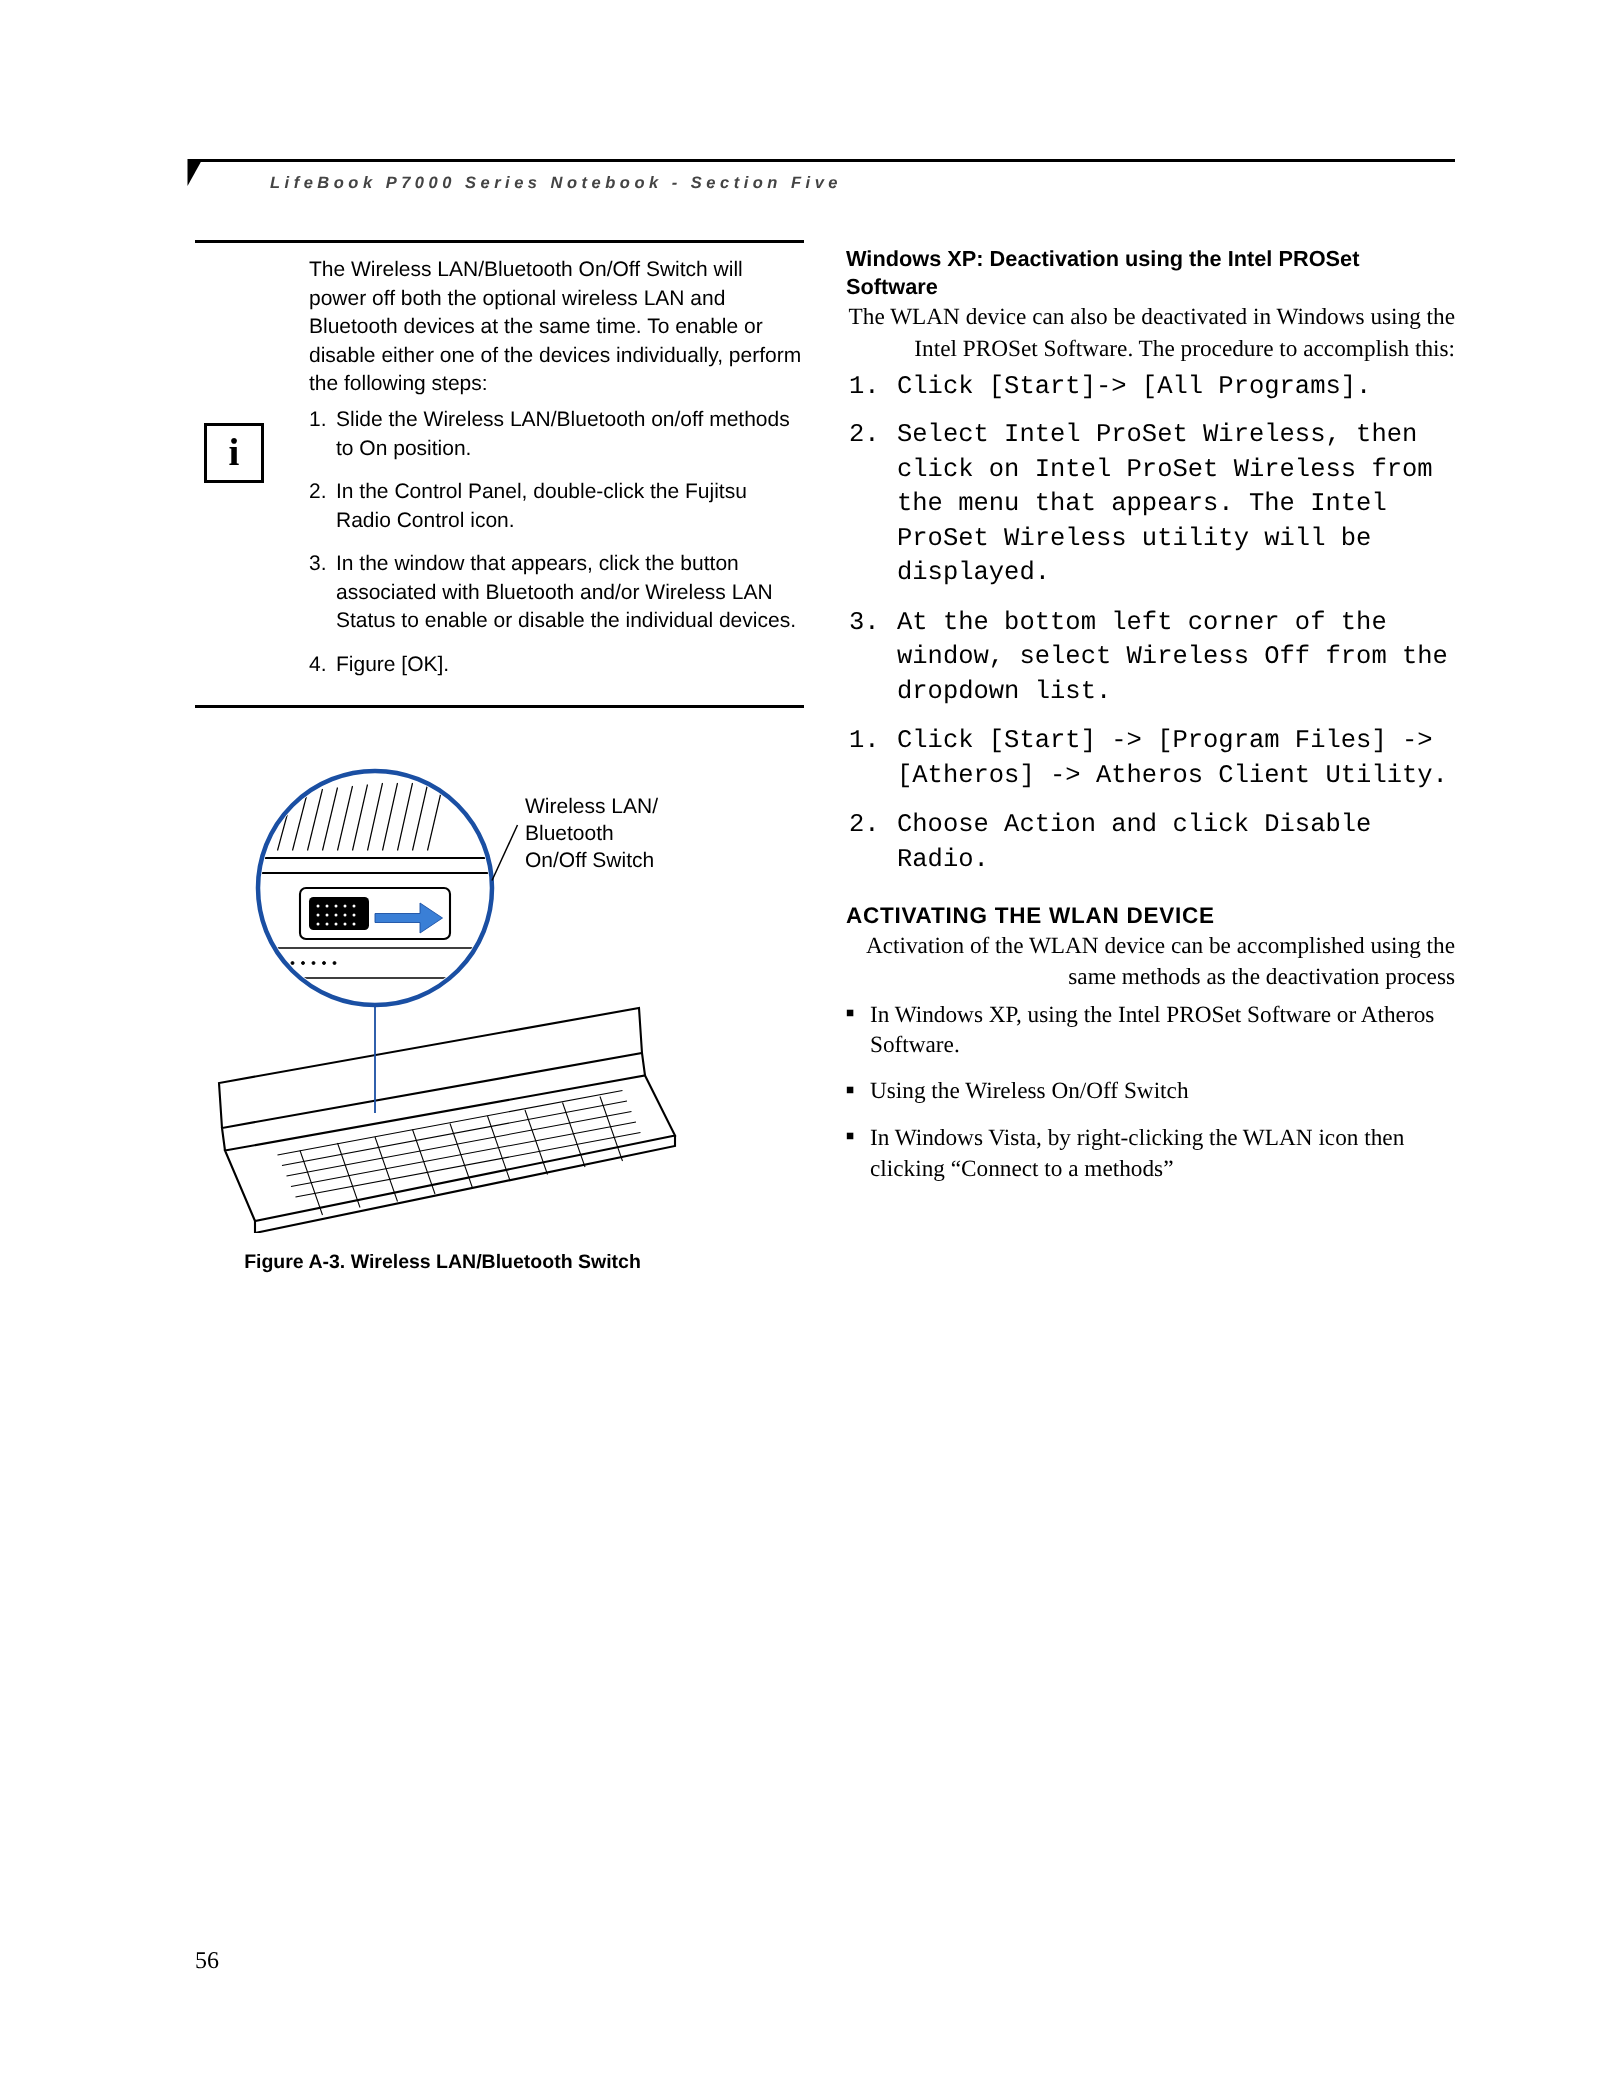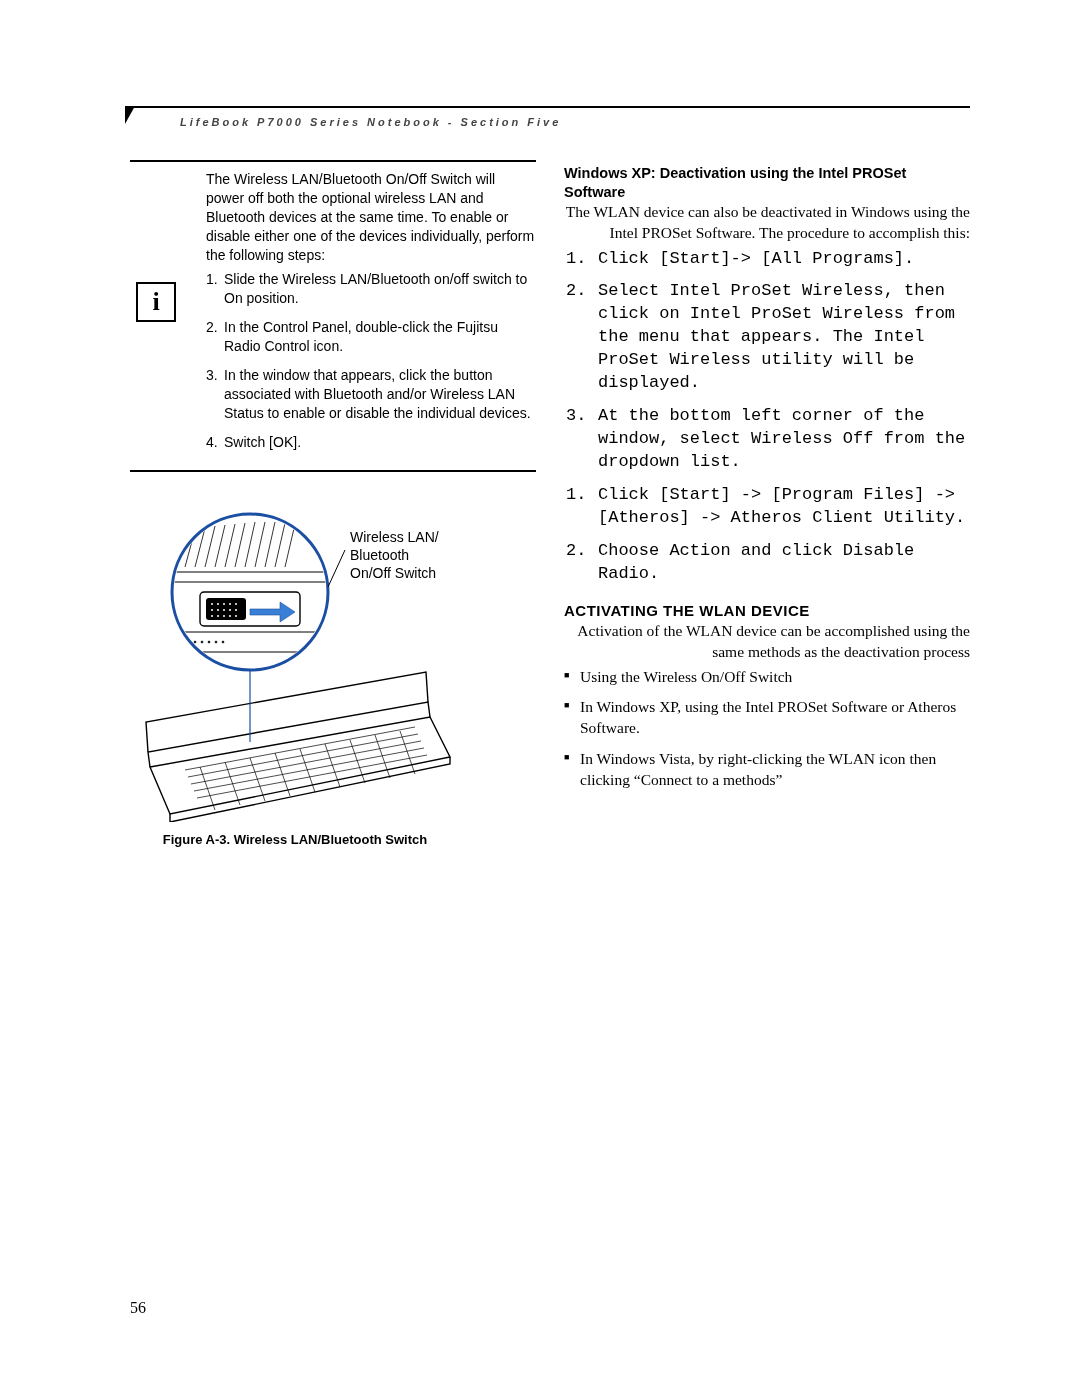--- a/index.html
+++ b/index.html
@@ -221,24 +221,24 @@
   <div class="columns">
 
     <div class="col">
 
       <div class="note-box">
         <div class="note-icon">
             <span class="dot">i</span>
           </div>
         <div class="note-intro">The Wireless LAN/Bluetooth On/Off Switch will power off both the optional wireless LAN and Bluetooth devices at the same time. To enable or disable either one of the devices individually, perform the following steps:</div>
         <ol class="note-list">
-          <li>Slide the Wireless LAN/Bluetooth on/off switch to On position.</li>
+          <li>Slide the Wireless LAN/Bluetooth on/off methods to On position.</li>
           <li>In the Control Panel, double-click the Fujitsu Radio Control icon.</li>
           <li>In the window that appears, click the button associated with Bluetooth and/or Wireless LAN Status to enable or disable the individual devices.</li>
-          <li>Switch [OK].</li>
+          <li>Figure [OK].</li>
         </ol>
       </div>
 
       <div class="figure-wrap">
         <svg class="figure-svg" viewBox="0 0 330 330">
 
           <g stroke="#000" stroke-width="1.4" fill="none">
 
             <path d="M20 275 L300 225 L320 265 L40 322 Z"></path>
             <path d="M40 322 L40 330 L320 272 L320 265"></path>
@@ -353,21 +353,21 @@
       <ol class="ol-right">
         <li>Click [Start] -&gt; [Program Files] -&gt; [Atheros] -&gt; Atheros Client Utility.</li>
         <li>Choose Action and click Disable Radio.</li>
       </ol>
 
       <div class="section-head">ACTIVATING THE WLAN DEVICE</div>
       <div class="body">
         <p>Activation of the WLAN device can be accomplished using the same methods as the deactivation process</p>
       </div>
       <ul class="bullets">
+        <li>In Windows XP, using the Intel PROSet Software or Atheros Software.</li>
         <li>Using the Wireless On/Off Switch</li>
-        <li>In Windows XP, using the Intel PROSet Software or Atheros Software.</li>
         <li>In Windows Vista, by right-clicking the WLAN icon then clicking “Connect to a methods”</li>
       </ul>
     </div>
   </div>
 
   <div class="page-num">56</div>
 </div>
 
 </body></html>

